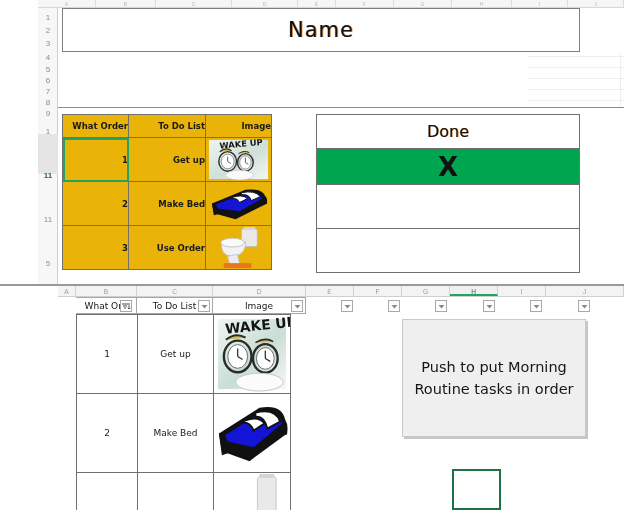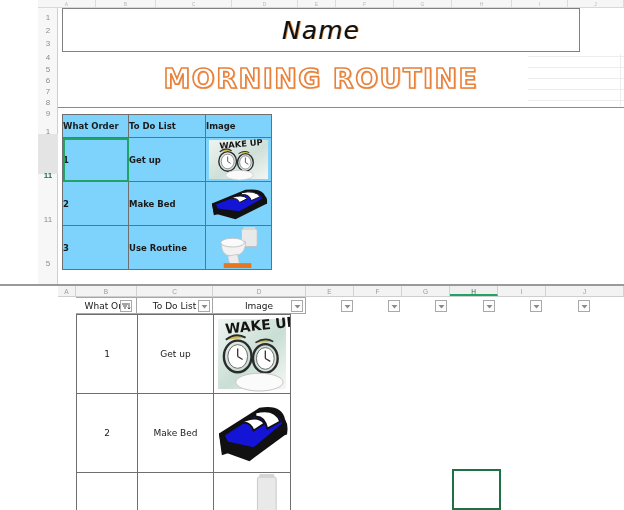--- a/index.html
+++ b/index.html
@@ -53,23 +53,22 @@
   .faintvline { position: absolute; background: #ededed; width: 1px; }
 
   
   .namebox {
     position: absolute; left: 62px; top: 8px; width: 518px; height: 44px;
     border: 1px solid #808080; background: #fff;
     display: flex; align-items: center; justify-content: center;
   }
   .nametext {
     font-family: "DejaVu Sans", sans-serif;
-    font-size: 25px; color: #111; letter-spacing: 1px;
+    font-size: 21px; color: #111; letter-spacing: 1px;
     text-shadow: 0.8px 0 0 #e08a3c, -0.6px 0 0 #bcd9e8;
-    font-style: italic;
   }
 
   
   .wordart {
     position: absolute; left: 62px; top: 56px; width: 518px; height: 44px;
     display: flex; align-items: center; justify-content: center;
   }
   .wordart span {
     font-family: "DejaVu Sans", sans-serif;
     font-size: 27px; font-weight: bold; letter-spacing: 1.5px;
@@ -78,24 +77,24 @@
     text-shadow: 1.4px 1.2px 0 #f6c9a8;
   }
 
   
   .tbl-top {
     position: absolute; left: 62px; top: 114px;
     border-collapse: collapse; table-layout: fixed;
   }
   .tbl-top td, .tbl-top th {
     border: 1px solid #6f6f6f;
-    text-align: left; vertical-align: middle;
+    text-align: right; vertical-align: middle;
     font-family: "DejaVu Sans", sans-serif;
     font-size: 8.5px; font-weight: bold; color: #1a1a1a;
-    background: #7dd3fc;
+    background: #eab308;
   }
   .tbl-top .hdr { height: 23px; }
   .tbl-top .body-row { height: 44px; }
   .c-order { width: 66px; }
   .c-todo  { width: 77px; }
   .c-img   { width: 66px; padding: 0; position: relative; overflow: hidden; }
 
   
   .selcell { outline: 2px solid #21a366; outline-offset: -2px; }
 
@@ -240,23 +239,20 @@
       <div class="faintline" style="left:470px; top:81px;  width:105px;"></div>
       <div class="faintline" style="left:470px; top:92px;  width:105px;"></div>
       <div class="faintvline" style="left:562px; top:46px;  height:52px;"></div>
       <div class="faintline" style="left:0px;   top:99px;  width:566px; background:#8a8a8a;"></div>
     </div>
 
     <div class="namebox">
       <span class="nametext">Name</span>
     </div>
 
-    <div class="wordart">
-      <span>MORNING ROUTINE</span>
-    </div>
 
     <table class="tbl-top">
       <tbody>
           <tr>
         <th class="c-order hdr">What Order</th>
         <th class="c-todo hdr">To Do List</th>
         <th class="c-img hdr">Image</th>
       </tr>
       <tr class="body-row">
         <td class="c-order selcell">1</td>
@@ -299,37 +295,53 @@
               <path d="M36 11 Q50 8 55 15 L46 19 Q44 12 36 13 Z" fill="#fff" stroke="#111" stroke-width="1"></path>
               <path d="M26 16 Q37 12 42 17 L34 21 Q32 16 26 17 Z" fill="#fff" stroke="#111" stroke-width="1"></path>
               <path d="M6 22 L8 34 L12 33 L10 22 Z" fill="#111"></path>
               <path d="M58 13 Q63 15 62 22 L58 23 Z" fill="#111"></path>
             </svg>
           </div>
         </td>
       </tr>
       <tr class="body-row">
         <td class="c-order">3</td>
-        <td class="c-todo">Use Routine</td>
+        <td class="c-todo">Use Order</td>
         <td class="c-img">
           <div class="art">
             <svg class="art-svg" viewBox="0 0 66 44" preserveAspectRatio="none">
               <rect x="36" y="3" width="16" height="18" rx="1.5" fill="#e9e9e9" stroke="#bdbdbd" stroke-width="0.8"></rect>
               <rect x="38" y="1" width="12" height="3" fill="#d7d7d7"></rect>
               <path d="M16 16 Q14 30 26 31 Q38 31 40 20 L40 16 Z" fill="#f2f2f2" stroke="#c3c3c3" stroke-width="0.9"></path>
               <ellipse cx="27" cy="17" rx="12" ry="4.5" fill="#fafafa" stroke="#c0c0c0" stroke-width="0.9"></ellipse>
               <path d="M22 31 L24 39 L34 39 L32 29 Z" fill="#ececec" stroke="#c3c3c3" stroke-width="0.8"></path>
               <rect x="18" y="38" width="28" height="5" fill="#e8761f"></rect>
             </svg>
           </div>
         </td>
       </tr>
     </tbody>
       </table>
 
+    <table class="tbl-done">
+      <tbody>
+          <tr>
+        <td class="done-hdr">Done</td>
+      </tr>
+      <tr>
+        <td class="done-x green">X</td>
+      </tr>
+      <tr>
+        <td class="done-blank"></td>
+      </tr>
+      <tr>
+        <td class="done-blank"></td>
+      </tr>
+    </tbody>
+      </table>
   </div>
 
   <div class="splitter"></div>
 
   <div class="bot-pane">
 
     <div class="bot-colhdr">
       <div class="ch" style="width:18px">A</div>
       <div class="ch" style="width:61px">B</div>
       <div class="ch" style="width:76px">C</div>
@@ -456,17 +468,20 @@
             <svg class="art-svg" viewBox="0 0 77 42" preserveAspectRatio="none">
               <rect x="44" y="4" width="19" height="38" rx="2" fill="#e9e9e9" stroke="#c9c9c9" stroke-width="1"></rect>
               <rect x="46" y="1" width="15" height="4" fill="#d5d5d5"></rect>
             </svg>
           </div>
         </td>
       </tr>
     </tbody>
       </table>
 
+    <div class="pushbtn" style="top:33px; left:402px;">
+      <span>Push to put Morning Routine tasks in order</span>
+    </div>
 
     <div class="greencell" style="top:183px;"></div>
   </div>
 
 </div>
 
 </body></html>

